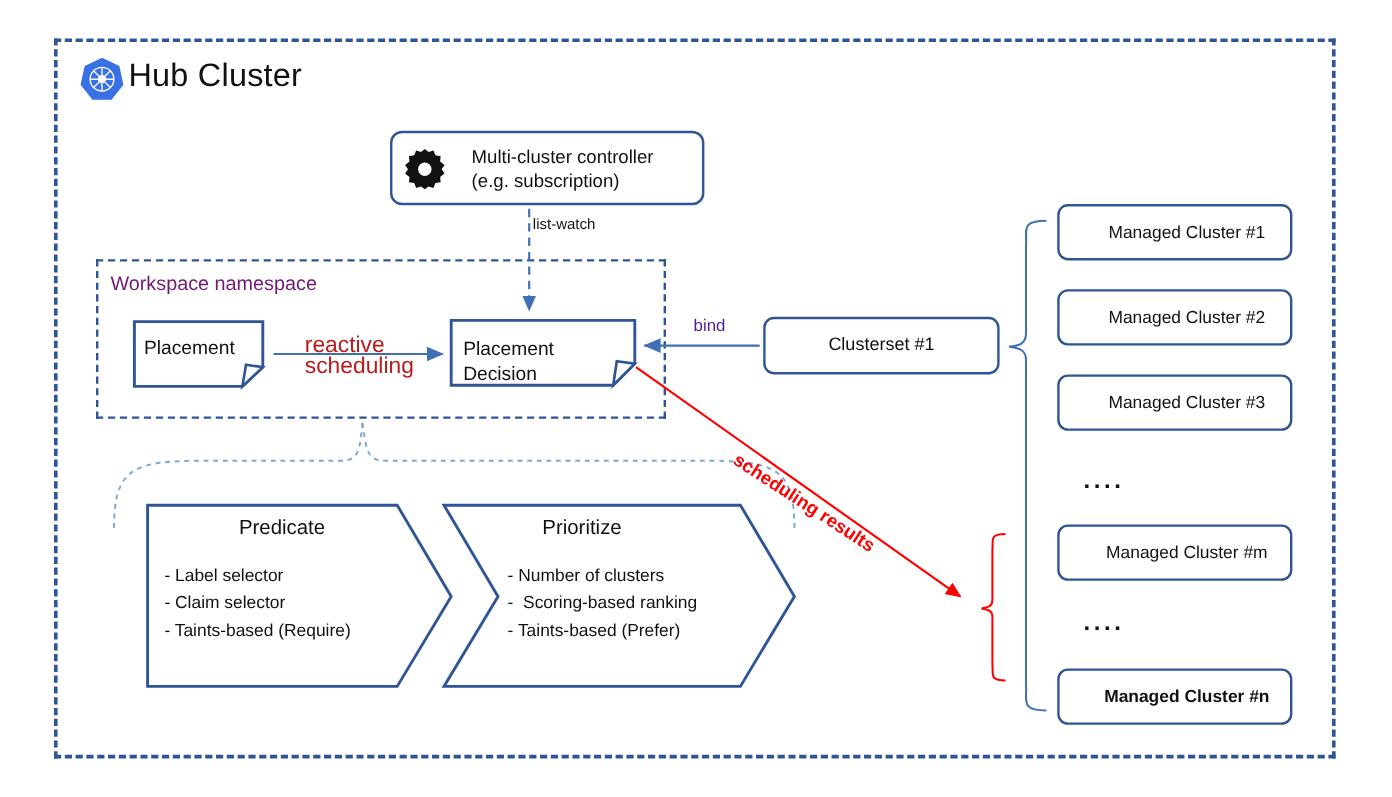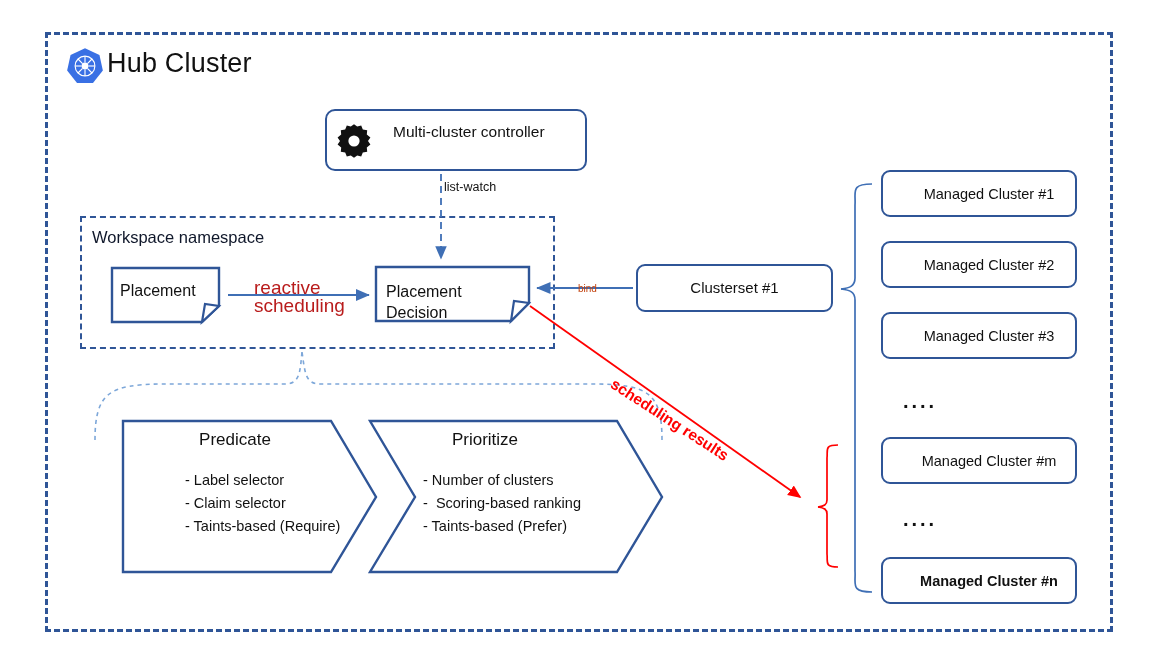--- a/index.html
+++ b/index.html
@@ -15,30 +15,30 @@
   #k8s-logo{position:absolute;left:66px;top:47px;width:38px;height:38px;}
   
   #controller-box{position:absolute;left:325px;top:109px;width:262px;height:62px;
                   border:2.4px solid #2f5597;border-radius:10px;background:#fff;
                   box-sizing:border-box;}
   #gear-icon{position:absolute;left:334px;top:121px;width:40px;height:40px;}
   #controller-label{left:393px;top:122px;width:190px;font-size:15.5px;line-height:20px;color:#111;}
   
   #workspace-box{position:absolute;left:80px;top:216px;width:475px;height:133px;
                  border:2.6px dashed #2f5597;background:#fff;box-sizing:border-box;}
-  #workspace-label{left:92px;top:228px;font-size:16.5px;color:#0f172a;}
+  #workspace-label{left:92px;top:228px;font-size:16.5px;color:#701a75;}
   #placement-label{left:120px;top:282px;width:100px;font-size:16px;color:#111;}
   #placement-decision-label{left:386px;top:281px;width:120px;font-size:16px;line-height:21px;color:#111;}
   #reactive-label{left:254px;top:279px;width:110px;text-align:left;font-size:19px;line-height:18px;color:#b91c1c;}
   #listwatch-label{left:444px;top:180px;font-size:12.5px;color:#111;}
   
   #clusterset-box{position:absolute;left:636px;top:264px;width:197px;height:48px;
                   border:2.6px solid #2f5597;border-radius:9px;background:#fff;box-sizing:border-box;}
   #clusterset-label{left:636px;top:279px;width:197px;text-align:center;font-size:15px;color:#111;}
-  #bind-label{left:578px;top:263px;font-size:10px;color:#c2410c;margin-top:20px;}
+  #bind-label{left:578px;top:263px;font-size:14px;color:#4c1d95;}
   
   #sched-label{left:617px;top:375px;font-size:15.5px;font-weight:bold;color:#ff0000;
                transform:rotate(33deg);transform-origin:0 0;white-space:nowrap;}
   
   .mc-box{position:absolute;width:196px;height:47px;border:2.4px solid #2f5597;
           border-radius:9px;background:#fff;box-sizing:border-box;}
   .mc-label{position:absolute;width:216px;text-align:center;font-size:14.5px;color:#111;}
   .dots{position:absolute;width:196px;text-align:center;font-size:20px;font-weight:bold;
         letter-spacing:3px;color:#111;}
   
@@ -71,20 +71,21 @@
 
   <div id="controller-box"></div>
   <svg id="gear-icon" viewBox="0 0 100 100">
     <path fill="#111111" d="M50 8 L58 14 L68 11 L72 21 L83 23 L82 34 L91 41 L85 50 L91 59 L82 66
        L83 77 L72 79 L68 89 L58 86 L50 92 L42 86 L32 89 L28 79 L17 77 L18 66 L9 59 L15 50 L9 41
        L18 34 L17 23 L28 21 L32 11 L42 14 Z"></path>
     <circle cx="50" cy="50" r="14" fill="#ffffff"></circle>
   </svg>
   <div class="txt" id="controller-label">
     <div>Multi-cluster controller</div>
+    <div>(e.g. subscription)</div>
   </div>
 
   <div id="workspace-box"></div>
   <div class="txt" id="workspace-label">Workspace namespace</div>
 
   <svg class="layer">
     <defs>
       <marker id="arrowBlue" markerWidth="9" markerHeight="9" refX="7.5" refY="4" orient="auto" markerUnits="strokeWidth">
         <path d="M0,0.6 L8,4 L0,7.4 z" fill="#3f6fb5"></path>
       </marker>
@@ -164,21 +165,21 @@
 
   <div class="mc-box" style="left:881px;top:437px;"></div>
   <div class="mc-label" style="left:881px;top:453px;">Managed Cluster #m</div>
 
   <div class="dots" style="left:822px;top:508px;">....</div>
 
   <div class="mc-box" style="left:881px;top:557px;"></div>
   <div class="mc-label" style="left:881px;top:573px;font-weight:bold;">Managed Cluster #n</div>
 
   <div class="chev-title" style="left:140px;top:430px;width:190px;">Predicate</div>
-  <div class="chev-list" style="left:137px;top:469px;margin-left:48px;">- Label selector
+  <div class="chev-list" style="left:137px;top:469px;">- Label selector
 - Claim selector
 - Taints-based (Require)</div>
 
   <div class="chev-title" style="left:390px;top:430px;width:190px;">Prioritize</div>
   <div class="chev-list" style="left:423px;top:469px;">- Number of clusters
 -  Scoring-based ranking
 - Taints-based (Prefer)</div>
 
 </div>
 

